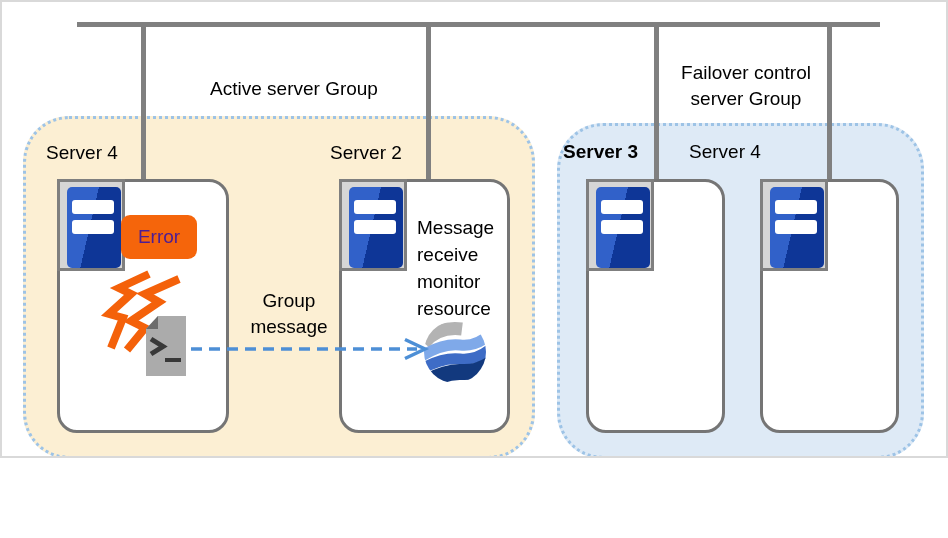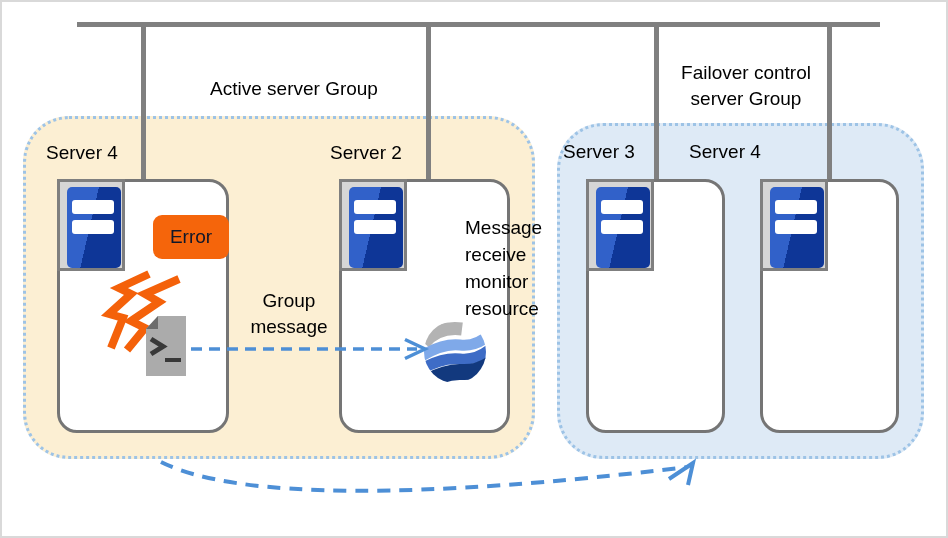--- a/index.html
+++ b/index.html
@@ -1,37 +1,37 @@
 <!DOCTYPE html>
 <html><head>
 <meta charset="utf-8">
 <style>
   html,body{margin:0;padding:0;background:#fff;font-family:"Liberation Sans",sans-serif;}
-  #canvas{position:relative;width:948px;height:538px;background:#ffffff;
+  #canvas{position:relative;width:948px;height:458px;background:#ffffff;
           border:2px solid #d9d9d9;box-sizing:border-box;overflow:hidden;color:#000;}
   
   .bus{position:absolute;background:#808080;}
   
   .group{position:absolute;border:3px dotted #9DC3E6;border-radius:46px;box-sizing:border-box;}
   .group.active{background:#FCEFD3;}
   .group.disaster{background:#DEEAF6;}
   
   .server-box{position:absolute;background:#ffffff;border:3px solid #757575;border-radius:20px;box-sizing:border-box;}
   .icon-frame{position:absolute;width:68px;height:92px;background:#D6D6D6;border:3px solid #7F7F7F;box-sizing:border-box;}
   .tower{position:absolute;left:7px;top:5px;width:54px;height:81px;border-radius:5px;
          background:linear-gradient(103deg,#3161C9 0%,#3161C9 44%,#0E3697 44%,#0E3697 100%);}
   .slot{position:absolute;left:5px;width:42px;height:14px;background:#ffffff;border-radius:3px;}
   .slot.s1{top:13px;} .slot.s2{top:33px;}
   
   .lbl{position:absolute;font-size:19px;line-height:22px;white-space:nowrap;}
   .grp-lbl{position:absolute;font-size:19px;line-height:26px;text-align:center;}
   .wrap-lbl{position:absolute;font-size:19px;line-height:26px;text-align:center;}
-  .mon-lbl{position:absolute;font-size:19px;line-height:27px;text-align:left;margin-left:48px;}
-  .badge{position:absolute;left:151px;top:213px;width:76px;height:44px;background:#F5650B;
-         border-radius:9px;color:#0f172a;font-size:19px;display:flex;align-items:center;justify-content:center;}
+  .mon-lbl{position:absolute;font-size:19px;line-height:27px;text-align:left;}
+  .badge{position:absolute;left:119px;top:213px;width:76px;height:44px;background:#F5650B;
+         border-radius:9px;color:#4c1d95;font-size:19px;display:flex;align-items:center;justify-content:center;}
   svg{position:absolute;overflow:visible;}
   #arrow-layer{left:0;top:0;pointer-events:none;}
 </style>
 </head>
 <body>
 
 <div id="canvas">
 
   <div class="group active" style="left:21px;top:114px;width:512px;height:343px;"></div>
   <div class="group disaster" style="left:555px;top:121px;width:367px;height:336px;"></div>
@@ -70,21 +70,21 @@
   </div>
   <div class="icon-frame" style="left:758px;top:177px;">
     <div class="tower">
       <div class="slot s1"></div>
       <div class="slot s2"></div>
     </div>
   </div>
 
   <div class="lbl" style="left:44px;top:140px;">Server 4</div>
   <div class="lbl" style="left:328px;top:140px;">Server 2</div>
-  <div class="lbl" style="left:561px;top:139px;">Server 3</div>
+  <div class="lbl" style="left:561px;top:139px;font-weight:bold;">Server 3</div>
   <div class="lbl" style="left:687px;top:139px;">Server 4</div>
 
   <div class="badge">Error</div>
 
   <svg style="left:95px;top:266px;" width="100" height="84" viewBox="0 0 100 84">
     <path d="M14,80 L26,50 L12,46 L34,26 L22,20 L52,6" fill="none" stroke="#F4610A" stroke-width="8"></path>
     <path d="M30,82 L48,60 L34,53 L62,34 L48,26 L82,11" fill="none" stroke="#F4610A" stroke-width="8"></path>
   </svg>
 
   <svg style="left:141px;top:312px;" width="46" height="64" viewBox="0 0 46 64">

